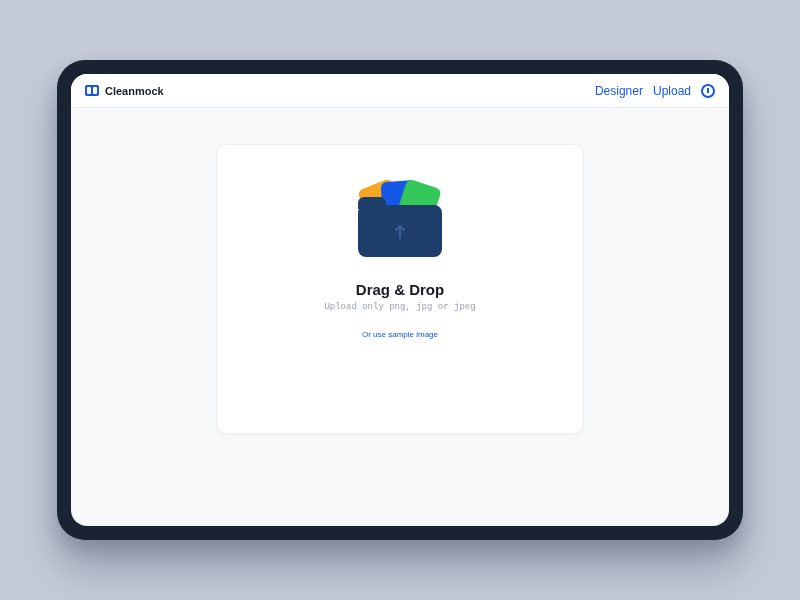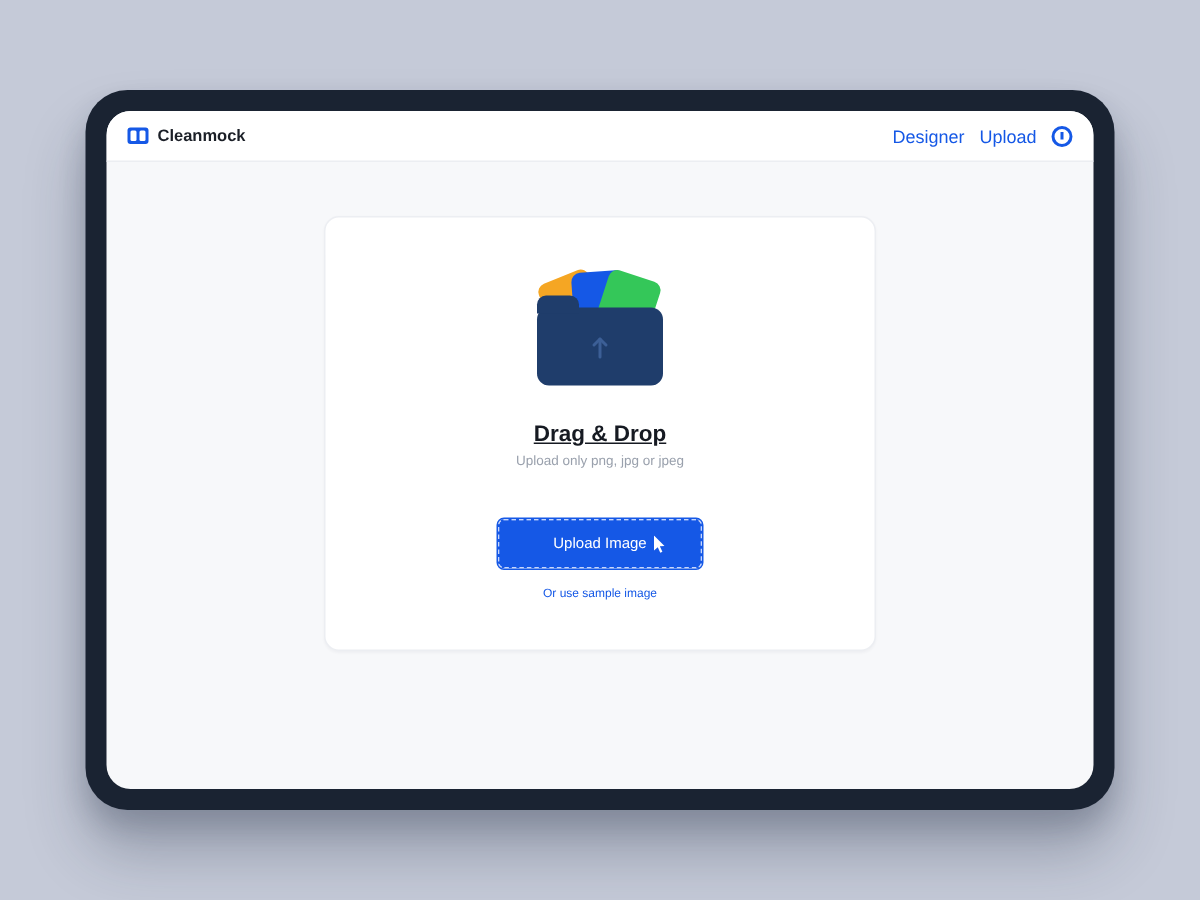--- a/index.html
+++ b/index.html
@@ -160,26 +160,26 @@
     display:flex;
     align-items:center;
     justify-content:center;
   }
   .folder-arrow svg { stroke:#3c5f96; }
   .dz-title {
     font-size: 15px;
     font-weight: 800;
     color: #161a22;
     margin-bottom: 4px;
-    text-decoration: underline;
   }
   .dz-sub {
     font-size: 9px;
     color: #9aa1ad;
-    margin-bottom: 34px;
+    margin-bottom: 18px;
+    font-family: Liberation Mono, monospace;
   }
   .upload-btn {
     background: #1558e6;
     color: #fff;
     font-size: 10px;
     font-weight: 500;
     padding: 10px 36px;
     border-radius: 4px;
     border: 1px dashed #c7d6fb;
     outline: 1px solid #1558e6;
@@ -232,28 +232,20 @@
                 <path d="M7 16 L7 4"></path>
                 <path d="M3 8 L7 4 L11 8"></path>
               </svg>
             </div>
           </div>
         </div>
 
         <div class="dz-title">Drag &amp; Drop</div>
         <div class="dz-sub">Upload only png, jpg or jpeg</div>
 
-        <div class="upload-btn">
-          <span>Upload Image</span>
-          <span class="cursor">
-            <svg width="9" height="12" viewBox="0 0 9 12">
-                <path d="M0 0 L0 10 L2.5 7.8 L4.2 11.5 L5.6 10.9 L3.9 7.2 L7 7 Z" fill="#fff"></path>
-              </svg>
-          </span>
-        </div>
 
         <div class="sample-link">Or use sample image</div>
 
       </div>
     </div>
 
   </div>
 </div>
 
 </body></html>

